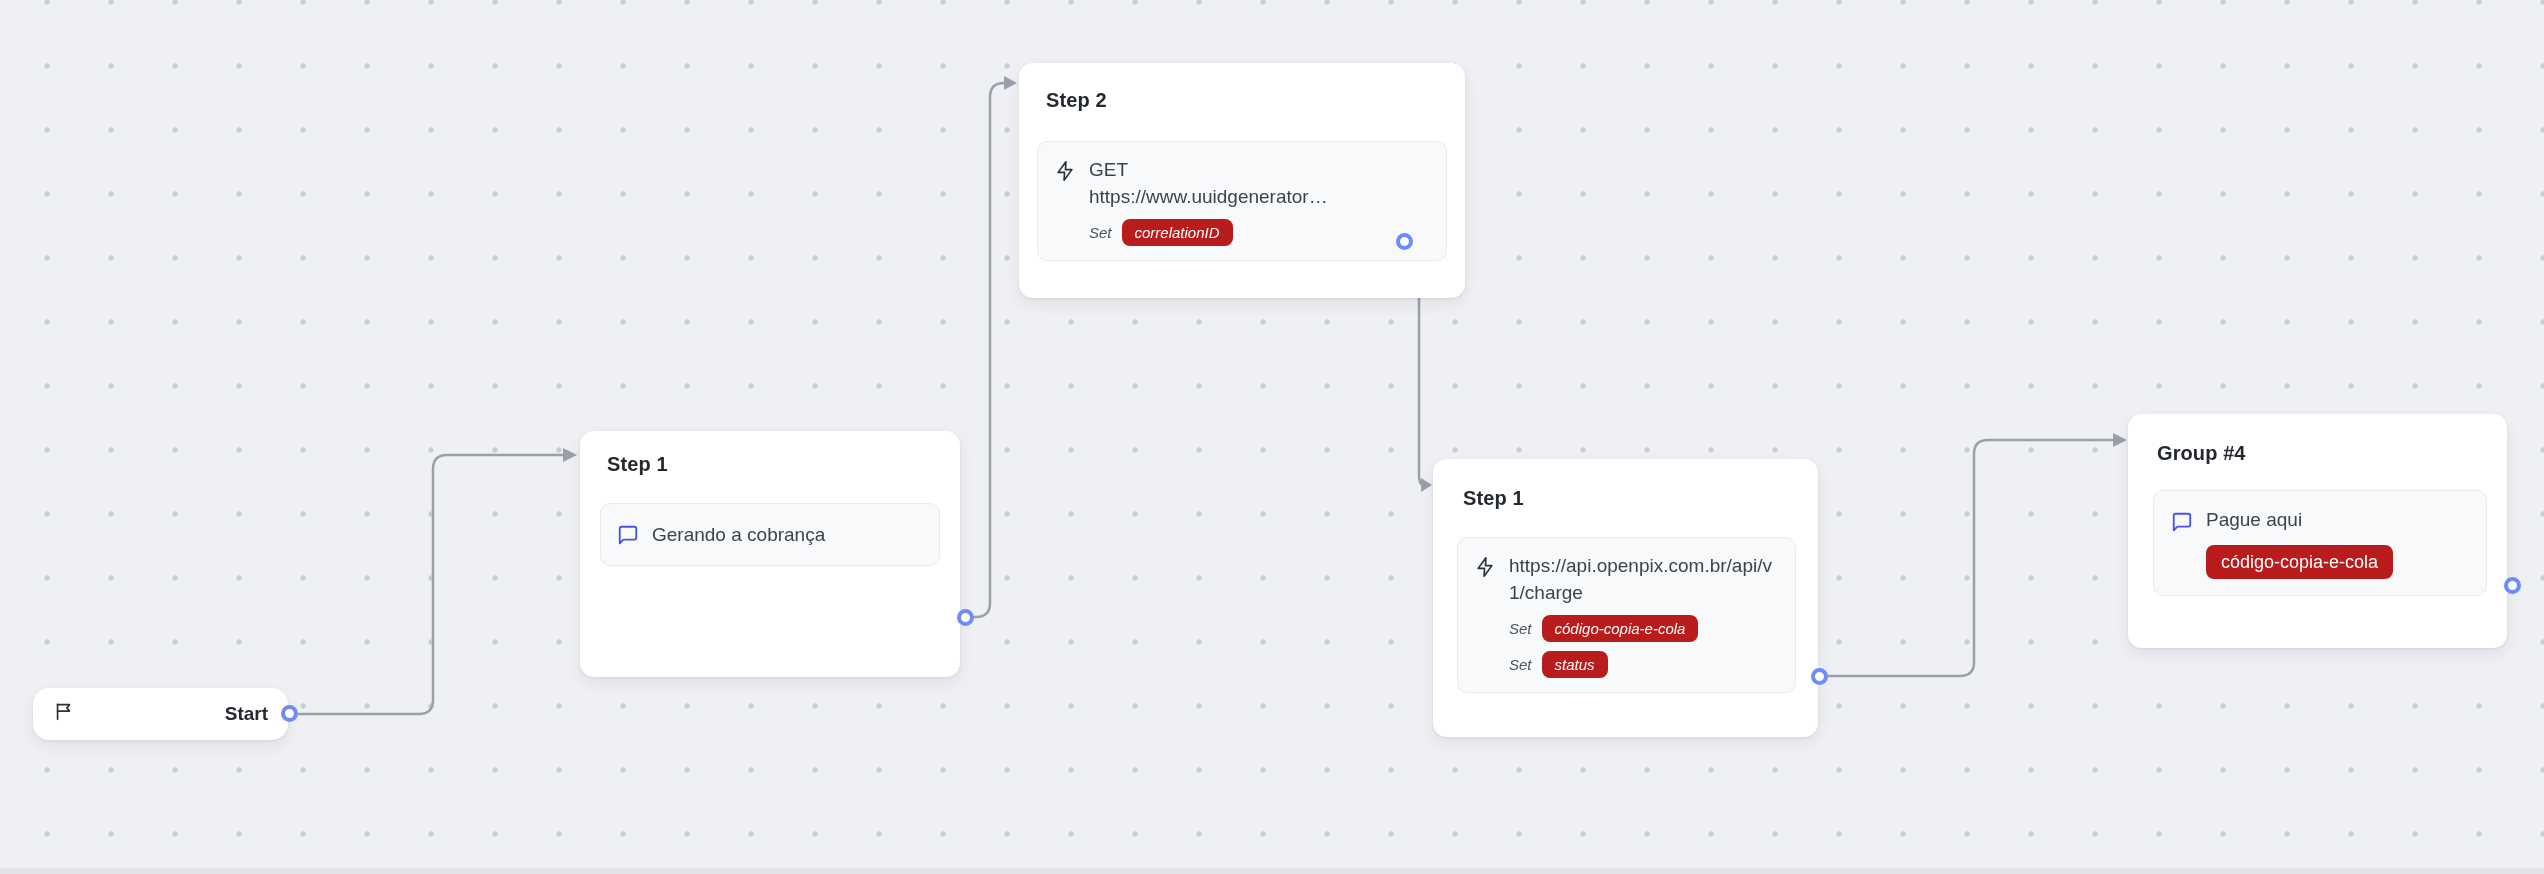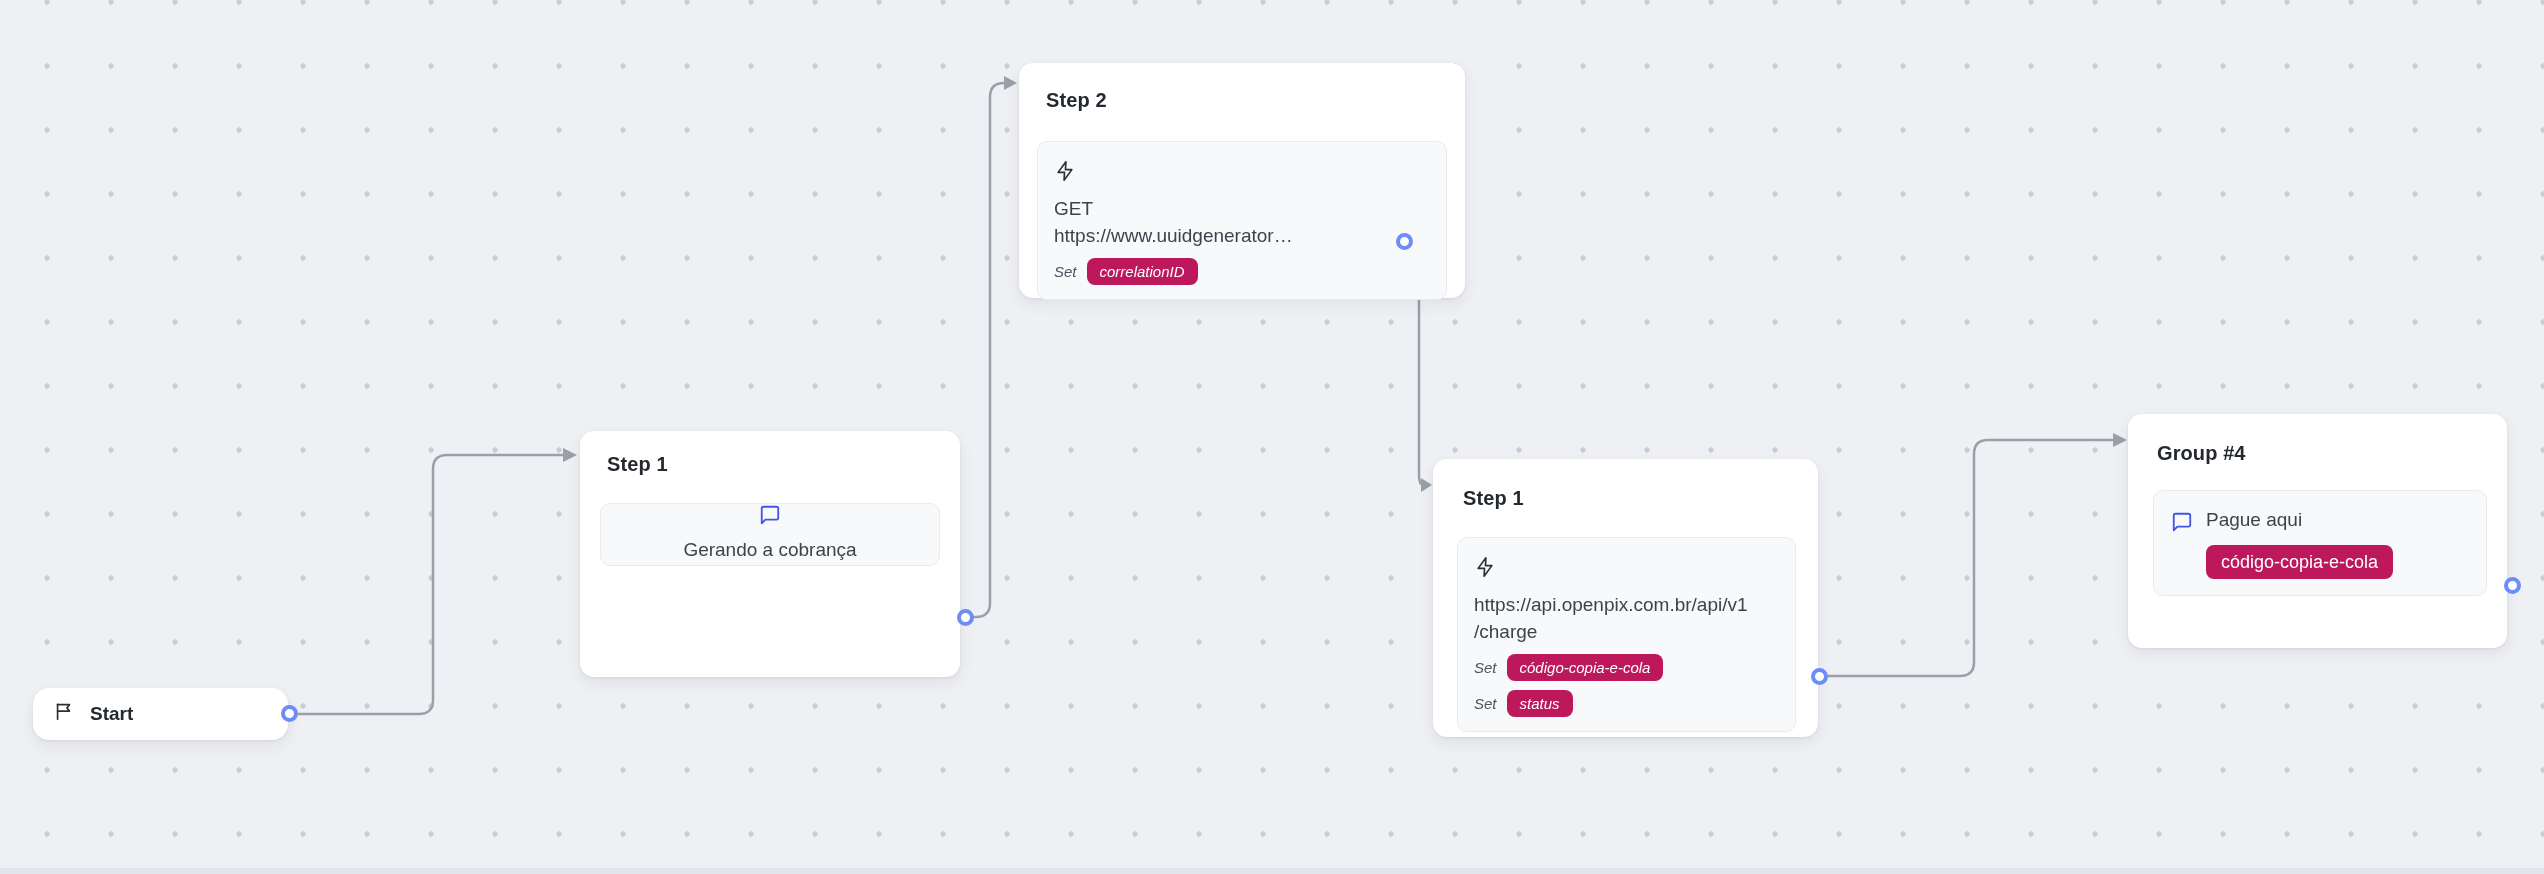--- a/index.html
+++ b/index.html
@@ -37,21 +37,21 @@
   }
   .node-title {
     font-size: 20px; font-weight: 700; color: #24292f; line-height: 26px;
     letter-spacing: 0.1px;
   }
 
   .start-node {
     left: 33px; top: 688px; width: 255px; height: 52px;
     border-radius: 16px;
     display: flex; align-items: center; gap: 15px; padding: 0 20px;
-    font-size: 19px; font-weight: 700; color: #24292f;
+    font-size: 19px; font-weight: 700; color: #24292f; justify-content: space-between;
   }
 
   .step1-node { left: 580px; top: 431px; width: 380px; height: 246px; padding: 20px 20px 0 20px; }
   .step1-node .node-title { margin-left: 7px; margin-bottom: 26px; }
 
   .step2-node { left: 1019px; top: 63px; width: 446px; height: 235px; padding: 24px 18px 0 18px; }
   .step2-node .node-title { margin-left: 9px; margin-bottom: 28px; }
 
   .step3-node { left: 1433px; top: 459px; width: 385px; height: 278px; padding: 26px 22px 0 24px; }
   .step3-node .node-title { margin-left: 6px; margin-bottom: 26px; }
@@ -60,21 +60,20 @@
   .group4-node .node-title { margin-left: 4px; margin-bottom: 24px; }
 
   .item {
     background: #f8f9fb;
     border: 1px solid #e9ebf0;
     border-radius: 10px;
     display: flex; align-items: center; gap: 13px;
     padding: 0 16px;
     font-size: 19px; color: #3d434d;
     margin-bottom: 14px;
-    flex-direction: column;
   }
   .item.simple { height: 63px; }
   .item.block {
     align-items: flex-start; padding: 14px 16px;
   }
   .item .ico { flex: 0 0 auto; display: flex; }
   .item.block .ico { margin-top: 4px; }
 
   .req-content { min-width: 0; }
   .req-method { display: block; line-height: 27px; }
@@ -83,21 +82,21 @@
     max-width: 276px; overflow-wrap: anywhere;
   }
 
   .set-row {
     display: flex; align-items: center; gap: 10px;
     margin-top: 9px;
     font-size: 15px; font-style: italic; color: #4d545e;
   }
   .var-badge {
     display: inline-block;
-    background: #be185d; color: #ffffff;
+    background: #b91c1c; color: #ffffff;
     font-size: 15px; font-style: italic;
     padding: 4px 13px; border-radius: 8px;
     line-height: 19px;
   }
   .var-badge.large {
     font-size: 18px; font-style: normal;
     padding: 6px 15px; line-height: 22px; border-radius: 8px;
   }
   .group-badge-row { margin-left: 35px; margin-top: 12px; }
 

